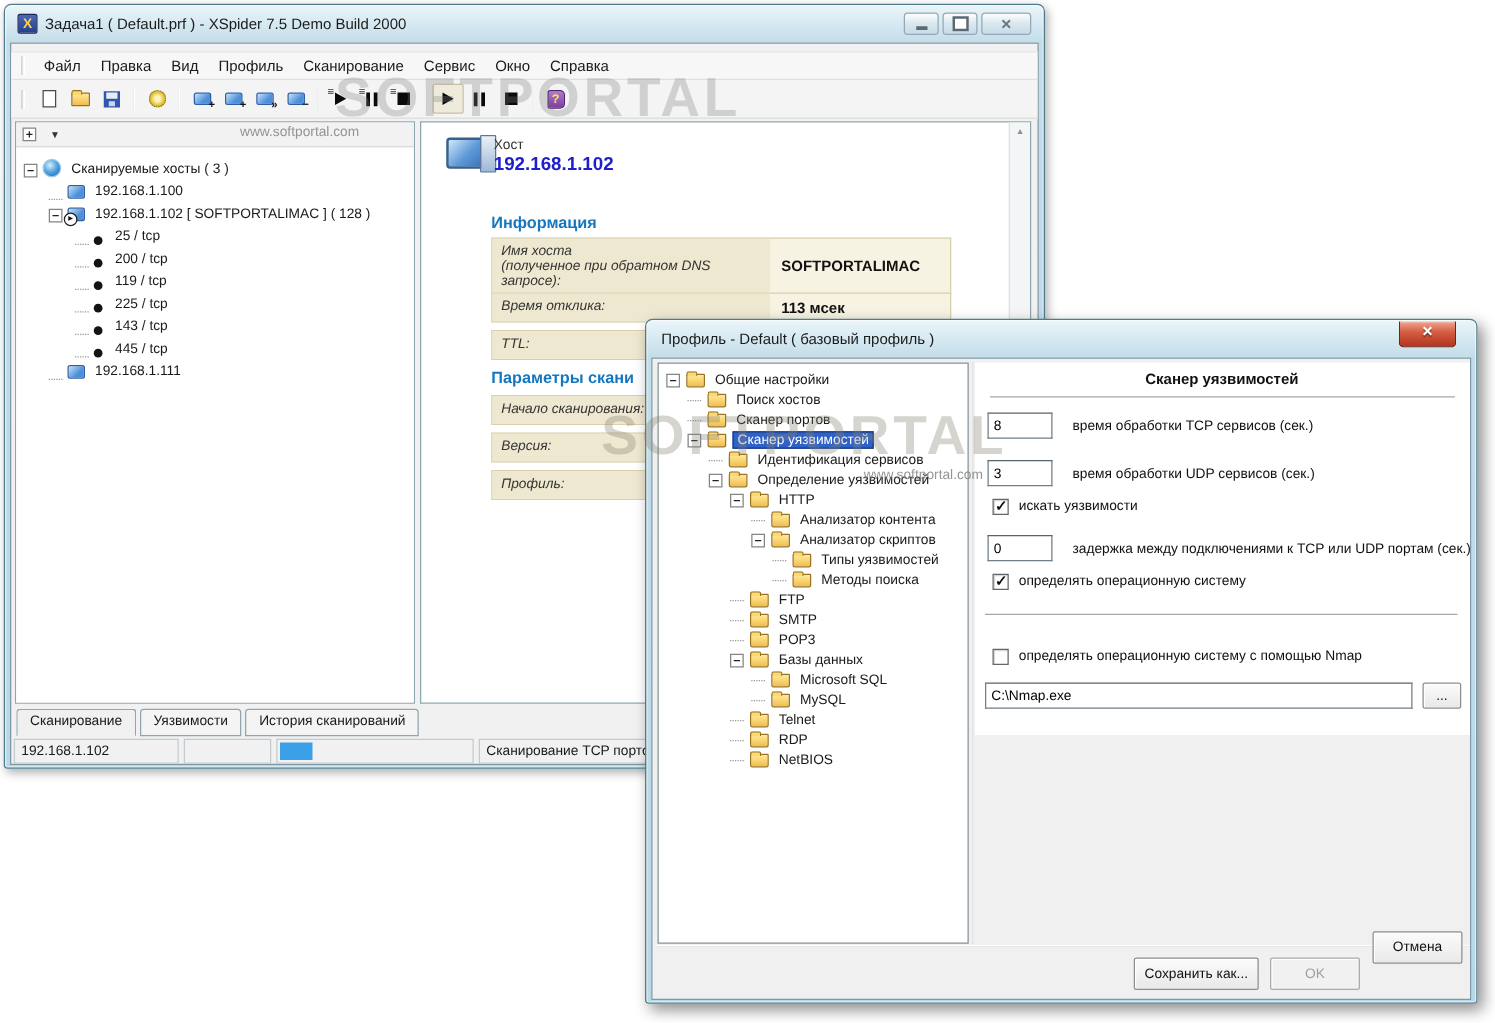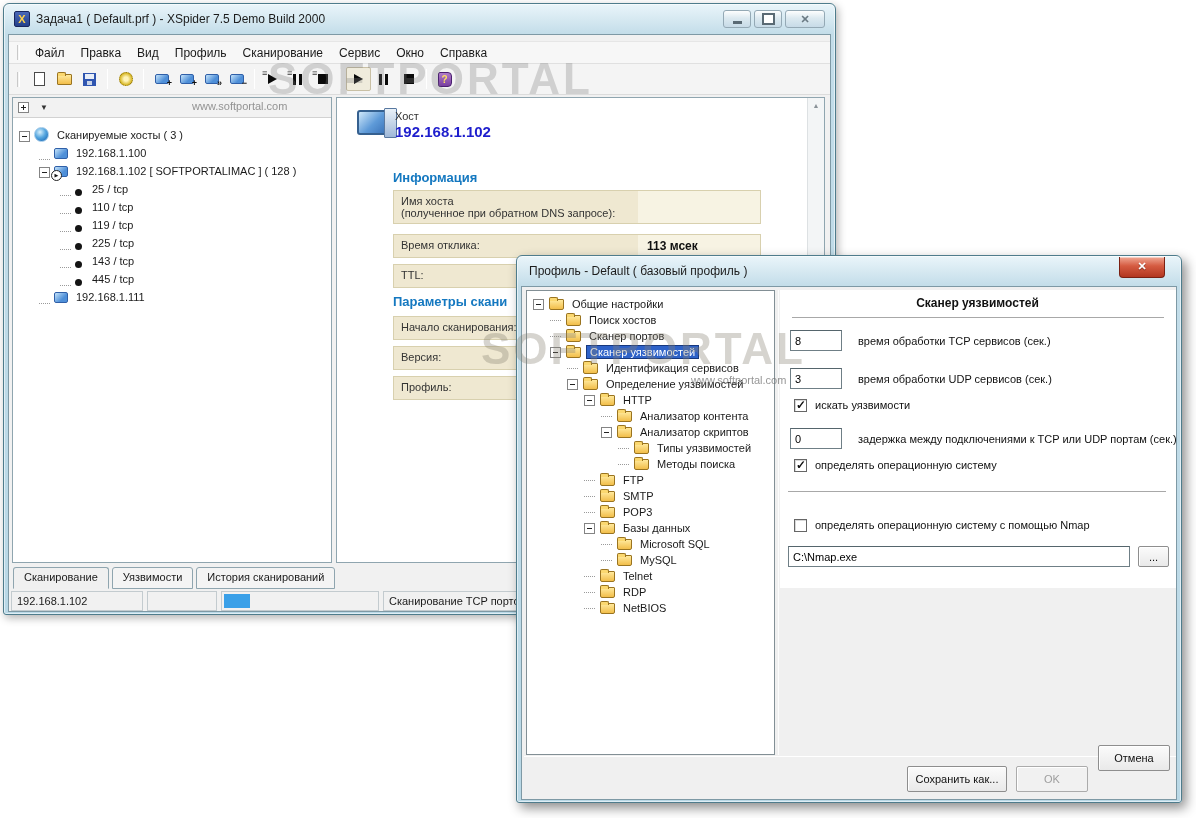--- a/index.html
+++ b/index.html
@@ -109,21 +109,21 @@
   .pc-big { position:absolute; left:20px; top:10px; width:40px; height:34px; }
   .pc-big::before { content:""; position:absolute; left:0; top:2px; width:27px; height:21px;
                     background:linear-gradient(135deg,#CFE8FA,#5E9AD8 55%,#3A72B8);
                     border:2px solid #35608F; border-radius:3px; }
   .pc-big::after { content:""; position:absolute; right:0; top:0; width:11px; height:28px;
                    background:linear-gradient(#EAF1F8,#9FB8D8); border:1px solid #5878A0; border-radius:1px; }
   .host-label { position:absolute; left:58px; top:12px; font-size:11px; color:#333; }
   .host-ip { position:absolute; left:58px; top:25px; font-size:15px; font-weight:bold; color:#1E1ECD; }
   .sect-head { position:absolute; left:56px; font-size:13px; font-weight:bold; color:#1478C0; }
   .irow { position:absolute; left:56px; width:368px; display:flex; border:1px solid #D8D0AE; background:#F7F3E3; }
-  .ilabel { width:244px; background:#EFE8D1; padding:4px 7px; font-size:11px; color:#333; white-space:pre-line; }
+  .ilabel { width:222px; background:#EFE8D1; padding:4px 7px; font-size:11px; color:#333; white-space:pre-line;font-style:italic; }
   .ival { flex:1; padding:4px 9px; font-size:12px; font-weight:bold; color:#111; display:flex; align-items:center; }
 
   
   .tabs { position:absolute; left:4px; top:532px; display:flex; gap:3px; }
   .tab { height:22px; padding:3px 10px 0; font-size:11px; background:#F4F4F4; border:1px solid #8FA5AF;
          border-radius:3px 3px 0 0; white-space:nowrap; }
   .tab.active { background:#F0F0F0; border-bottom-color:#F0F0F0; font-weight:normal; }
   .statusbar { position:absolute; left:2px; top:556px; right:2px; height:20px; display:flex; font-size:11px; }
   .scell { border:1px solid #C3CBCF; background:#F1F1F1; height:20px; margin-right:4px;
            display:flex; align-items:center; padding:0 5px; overflow:hidden; white-space:nowrap; }
@@ -275,21 +275,21 @@
           <span class="tlabel">192.168.1.102 [ SOFTPORTALIMAC ] ( 128 )</span>
         </div>
         <div class="trow" style="padding-left:47px">
           <span class="conn"></span>
           <span class="i-port"></span>
           <span class="tlabel">25 / tcp</span>
         </div>
         <div class="trow" style="padding-left:47px">
           <span class="conn"></span>
           <span class="i-port"></span>
-          <span class="tlabel">110 / tcp</span>
+          <span class="tlabel">200 / tcp</span>
         </div>
         <div class="trow" style="padding-left:47px">
           <span class="conn"></span>
           <span class="i-port"></span>
           <span class="tlabel">119 / tcp</span>
         </div>
         <div class="trow" style="padding-left:47px">
           <span class="conn"></span>
           <span class="i-port"></span>
           <span class="tlabel">225 / tcp</span>
@@ -314,20 +314,21 @@
 
     <div class="detail">
       <div class="vscroll"></div>
       <div class="pc-big"></div>
       <div class="host-label">Хост</div>
       <div class="host-ip">192.168.1.102</div>
       <div class="sect-head" style="top:72px">Информация</div>
       <div class="irow" style="top:92px">
         <div class="ilabel">Имя хоста
 (полученное при обратном DNS запросе):</div>
+        <div class="ival">SOFTPORTALIMAC</div>
       </div>
       <div class="irow" style="top:136px;height:24px">
         <div class="ilabel">Время отклика:</div>
         <div class="ival">113 мсек</div>
       </div>
       <div class="irow" style="top:166px;height:24px">
         <div class="ilabel">TTL:</div>
         <div class="ival"></div>
       </div>
       <div class="sect-head" style="top:196px">Параметры скани</div>

